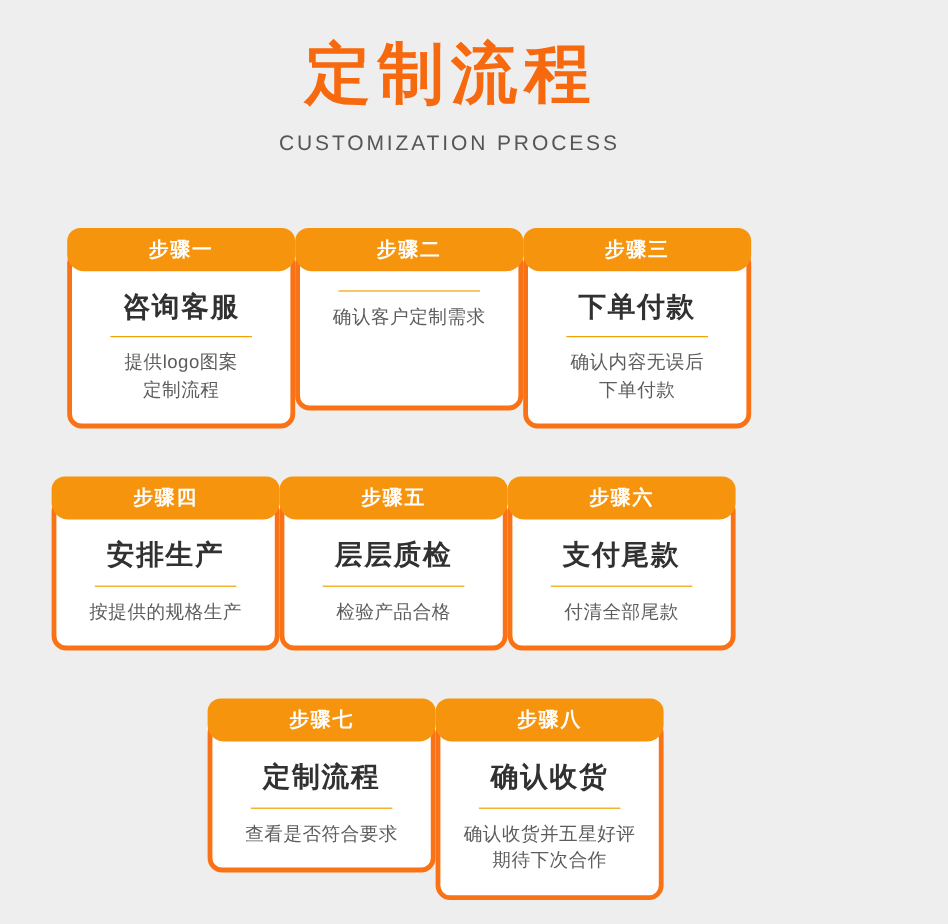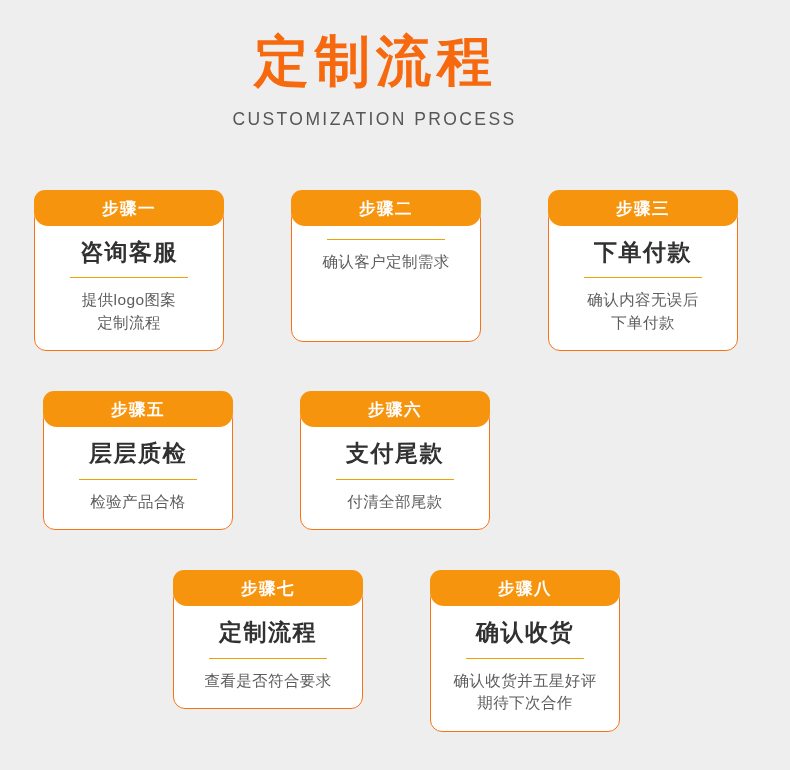--- a/index.html
+++ b/index.html
@@ -52,32 +52,32 @@
     position: absolute;
     left: 0;
     top: 190px;
     width: 790px;
   }
   .row {
     display: flex;
     justify-content: flex-start;
     margin-bottom: 40px;
   }
-  .row.row-1 { padding-left: 34px; }
+  .row.row-1 { padding-left: 56px; }
   .row.row-2 { padding-left: 43px; }
   .row.row-3 { padding-left: 173px; }
-  .row .card + .card { margin-left: 67px; }
+  .row .card + .card { }
 
   .card {
     width: 190px;
     position: relative;
     box-sizing: border-box;
   }
   .card-body {
-    border: 1px solid #f97316;
+    border: 4px solid #f97316;
     border-radius: 12px;
     background: #ffffff;
     padding: 31px 10px 16px 10px;
     margin-top: 17px;
     text-align: center;
     box-sizing: border-box;
   }
   .card.tall .card-body { min-height: 135px; }
   .card.short .card-body { min-height: 116px; }
 
@@ -163,20 +163,28 @@
           <hr class="card-divider">
           <div class="card-desc">确认内容无误后
 下单付款</div>
         </div>
       </div>
 
     </div>
 
     <div class="row row-2">
 
+      <div class="card short">
+        <div class="card-badge">步骤四</div>
+        <div class="card-body">
+          <div class="card-title">安排生产</div>
+          <hr class="card-divider">
+          <div class="card-desc">按提供的规格生产</div>
+        </div>
+      </div>
 
       <div class="card short">
         <div class="card-badge">步骤五</div>
         <div class="card-body">
           <div class="card-title">层层质检</div>
           <hr class="card-divider">
           <div class="card-desc">检验产品合格</div>
         </div>
       </div>
 

